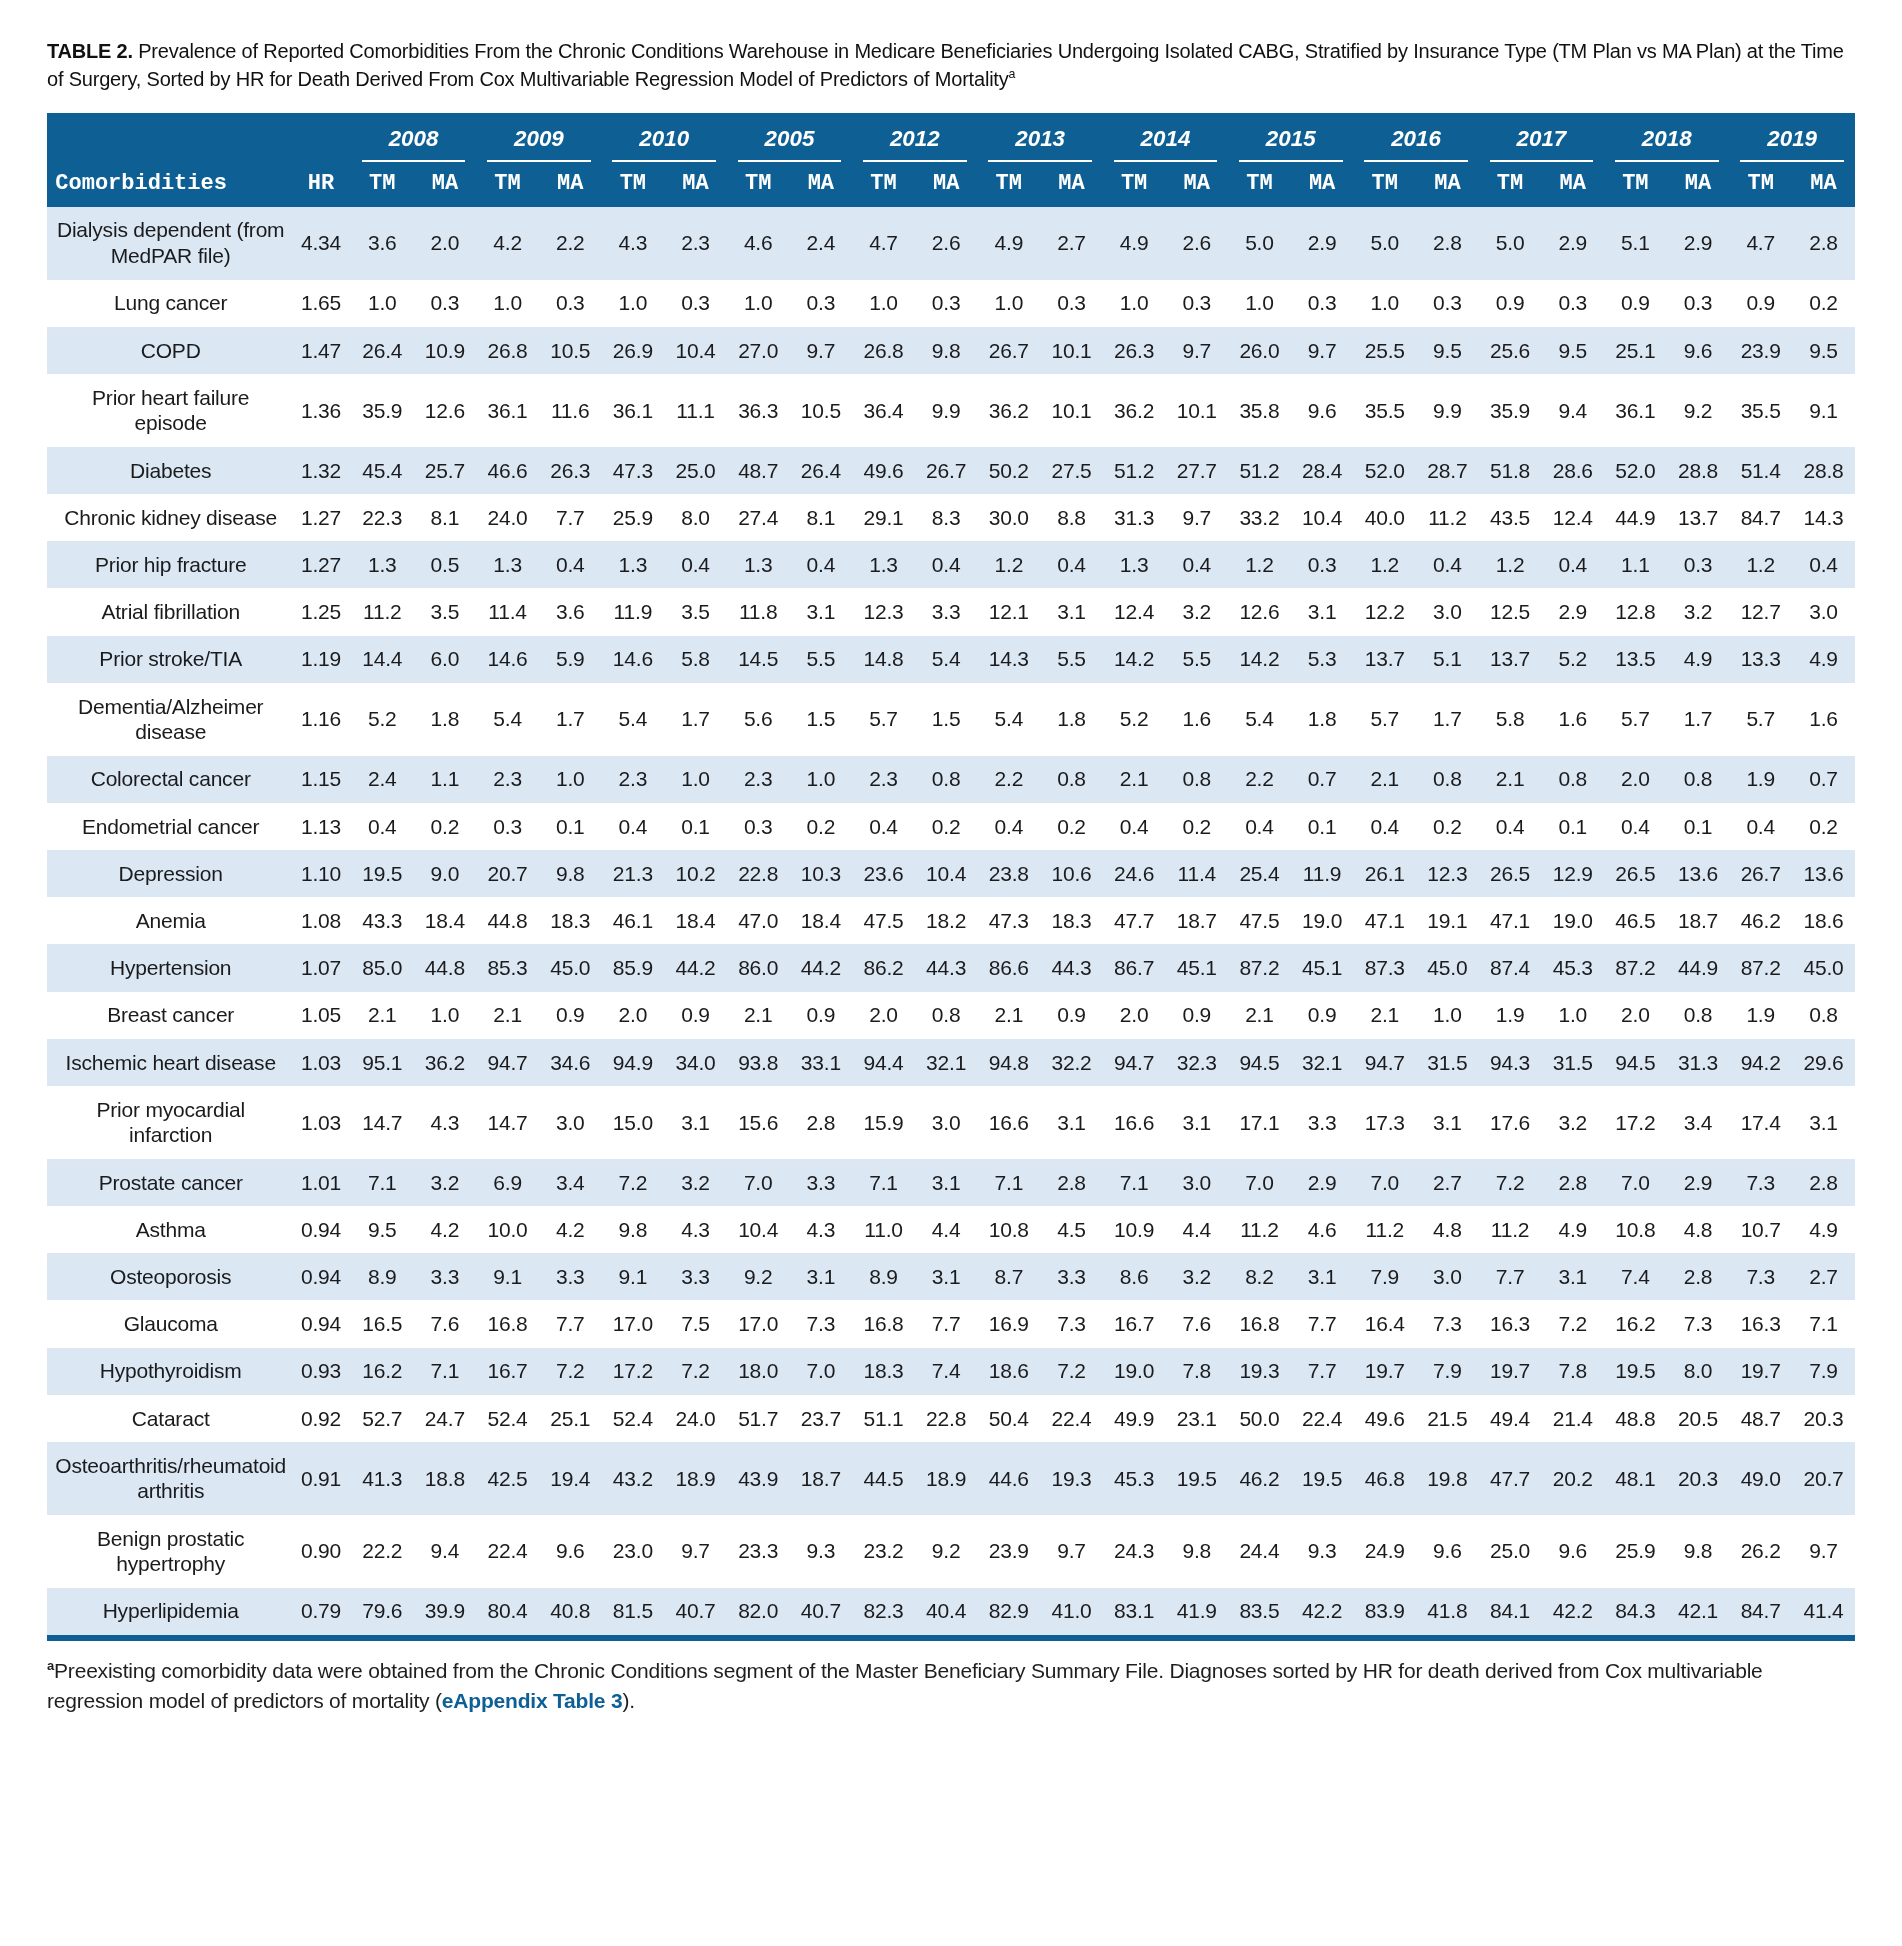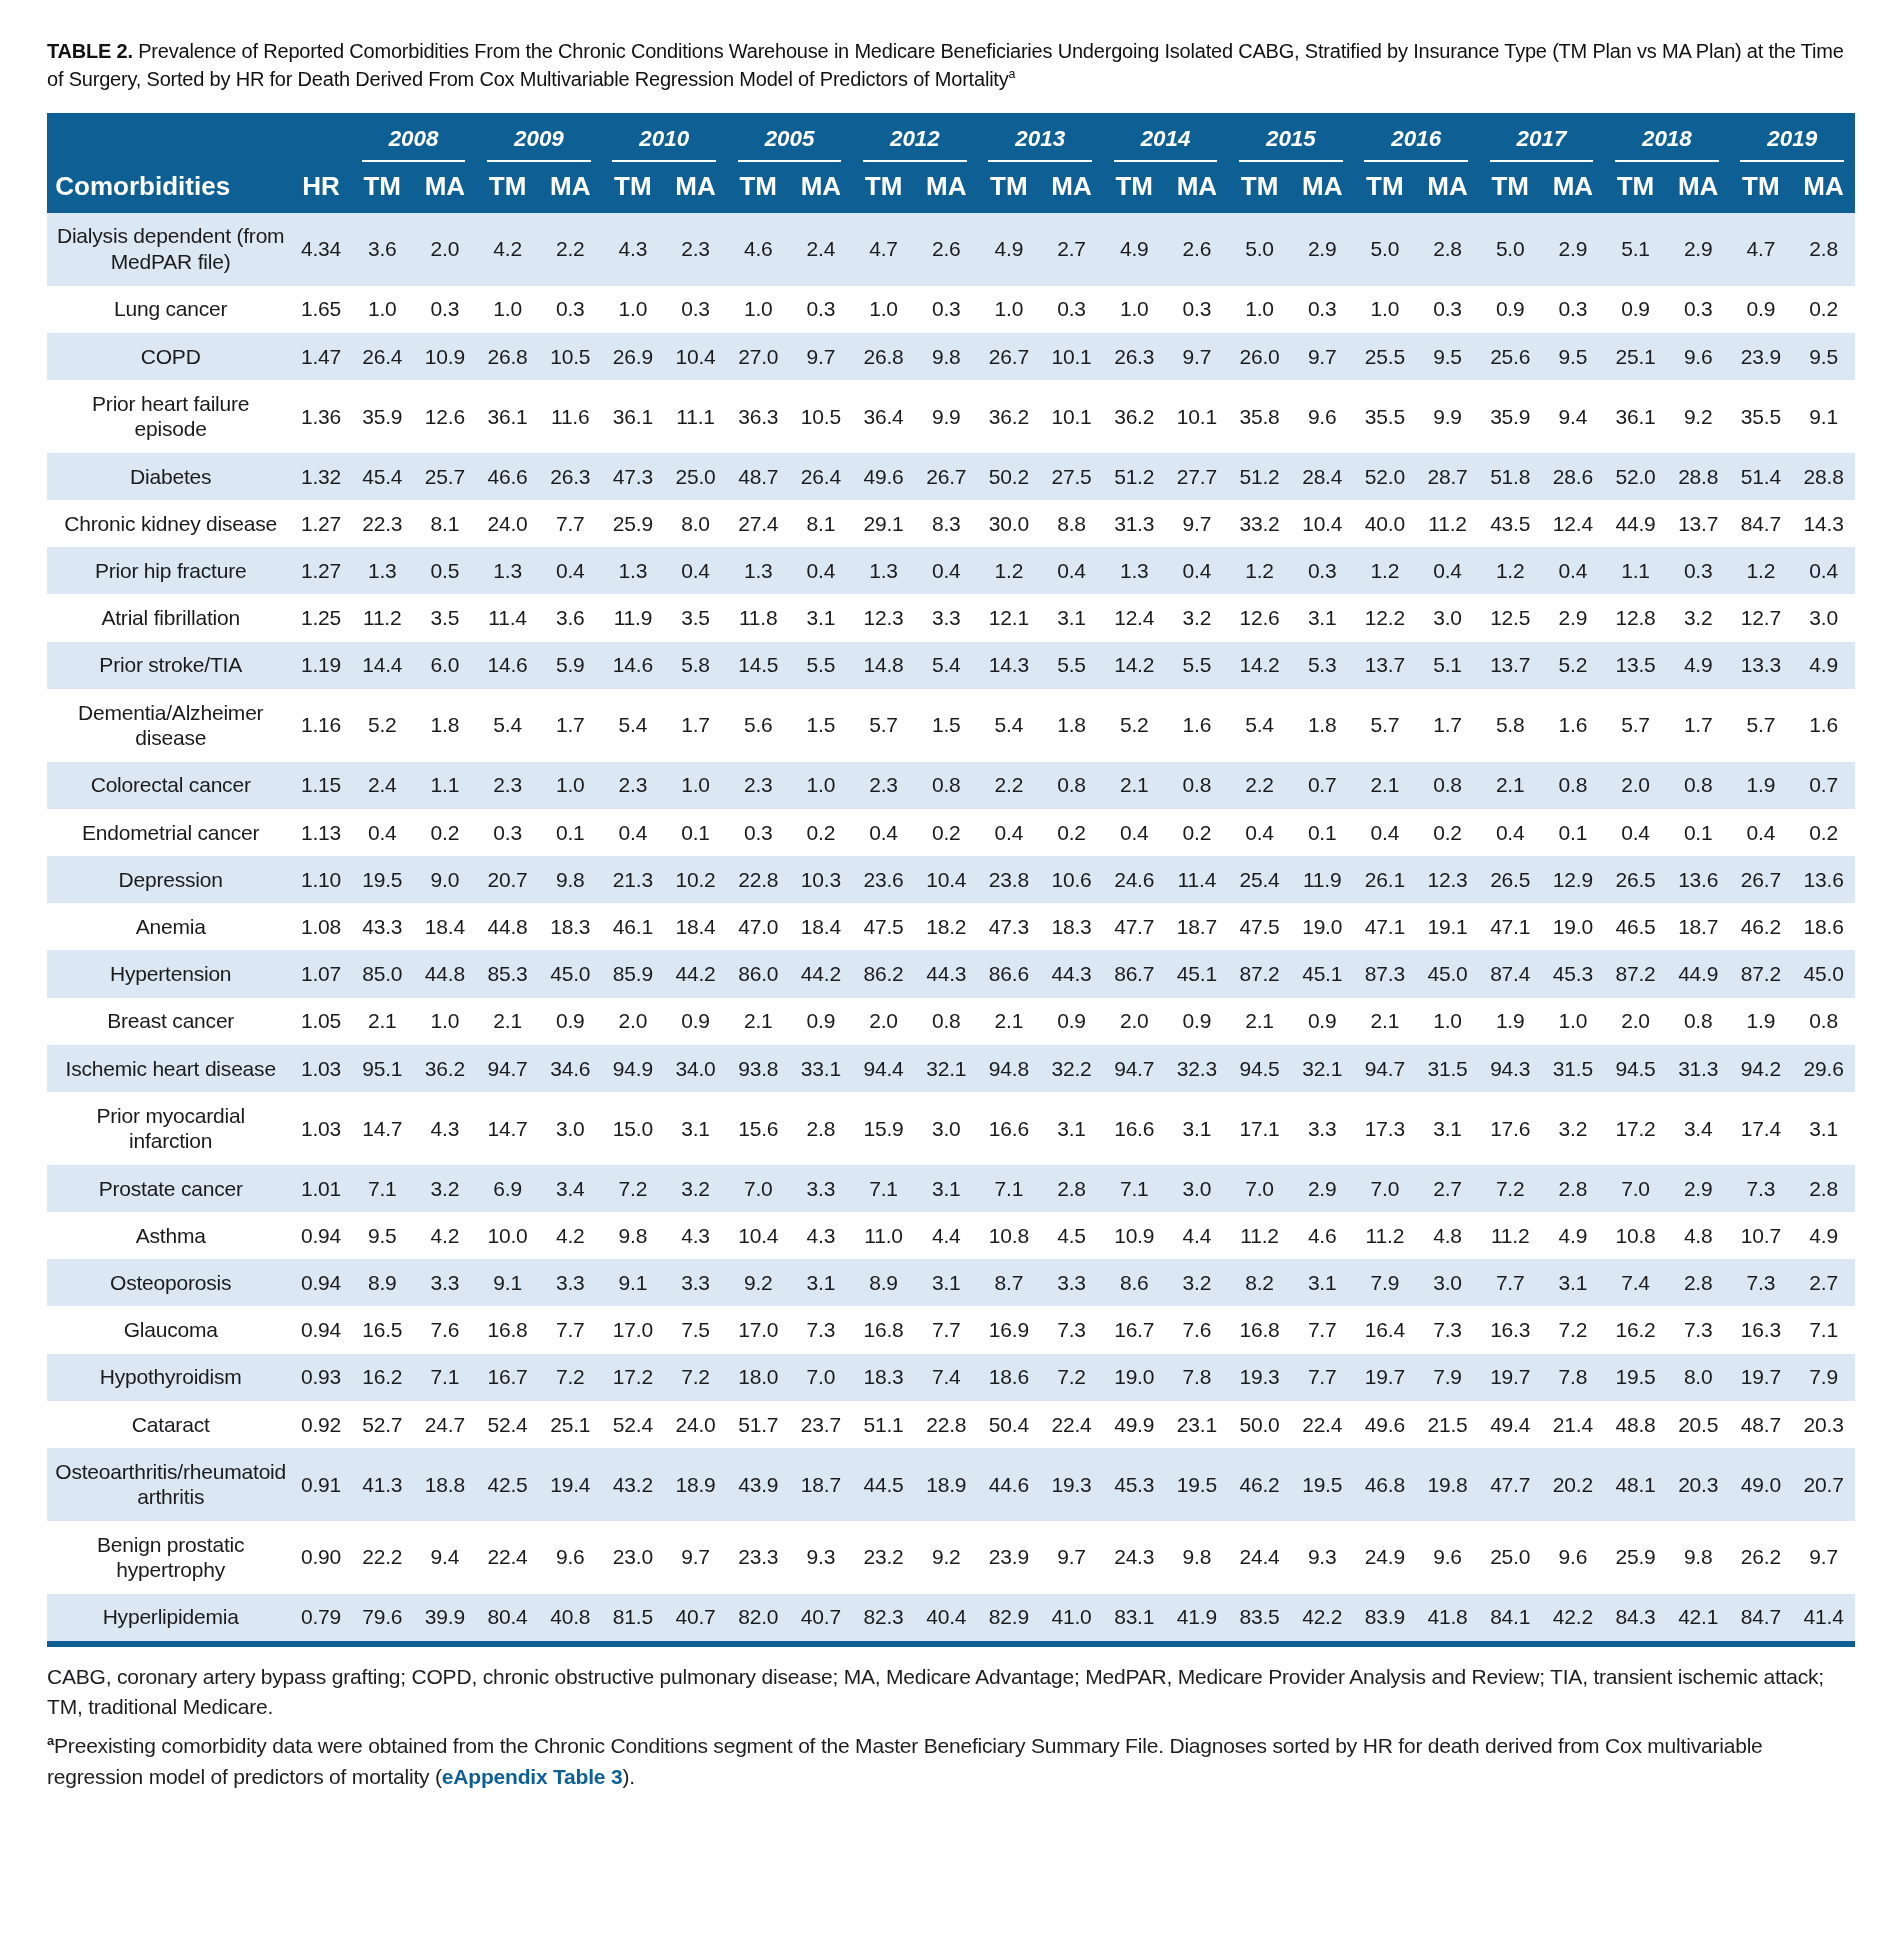--- a/index.html
+++ b/index.html
@@ -41,21 +41,21 @@
     vertical-align: bottom;
   }
   .year-row th { padding-top: 13.3px; font-size: 22.4px; }
   .year-underline {
     display: block;
     margin: 0 10.8px;
     padding-bottom: 7.5px;
     border-bottom: 2.5px solid #ffffff;
     font-style: italic;
   }
-  .sub-row th { padding: 9.1px 0.8px 10.8px 0.8px; font-size: 26px; }
+  .sub-row th { padding: 9.1px 0.8px 10.8px 0.8px; font-size: 22px; font-family: Liberation Mono, monospace; }
   .sub-row th.th-name { text-align: left; padding-left: 8.3px; }
 
   tbody td {
     font-size: 21px;
     text-align: center;
     vertical-align: middle;
     padding: 10.8px 0.8px;
     line-height: 1.22;
     letter-spacing: -0.2px;
   }
@@ -932,18 +932,17 @@
           <td class="c-val">42.2</td>
           <td class="c-val">84.3</td>
           <td class="c-val">42.1</td>
           <td class="c-val">84.7</td>
           <td class="c-val">41.4</td>
         </tr>
       </tbody>
   </table>
 
   <div class="footnotes">
-    <p class="footnote">CABG, coronary artery bypass grafting; COPD, chronic obstructive pulmonary disease; MA, Medicare Advantage; MedPAR, Medicare Provider Analysis and Review; TIA, transient ischemic attack; TM, traditional Medicare.</p>
     <p class="footnote"><sup>a</sup><span>Preexisting comorbidity data were obtained from the Chronic Conditions segment of the Master Beneficiary Summary File. Diagnoses sorted by HR for death derived from Cox multivariable regression model of predictors of mortality (</span><a class="link">eAppendix Table 3</a><span>).</span></p>
   </div>
 
 </div>
 
 
 </body></html>

